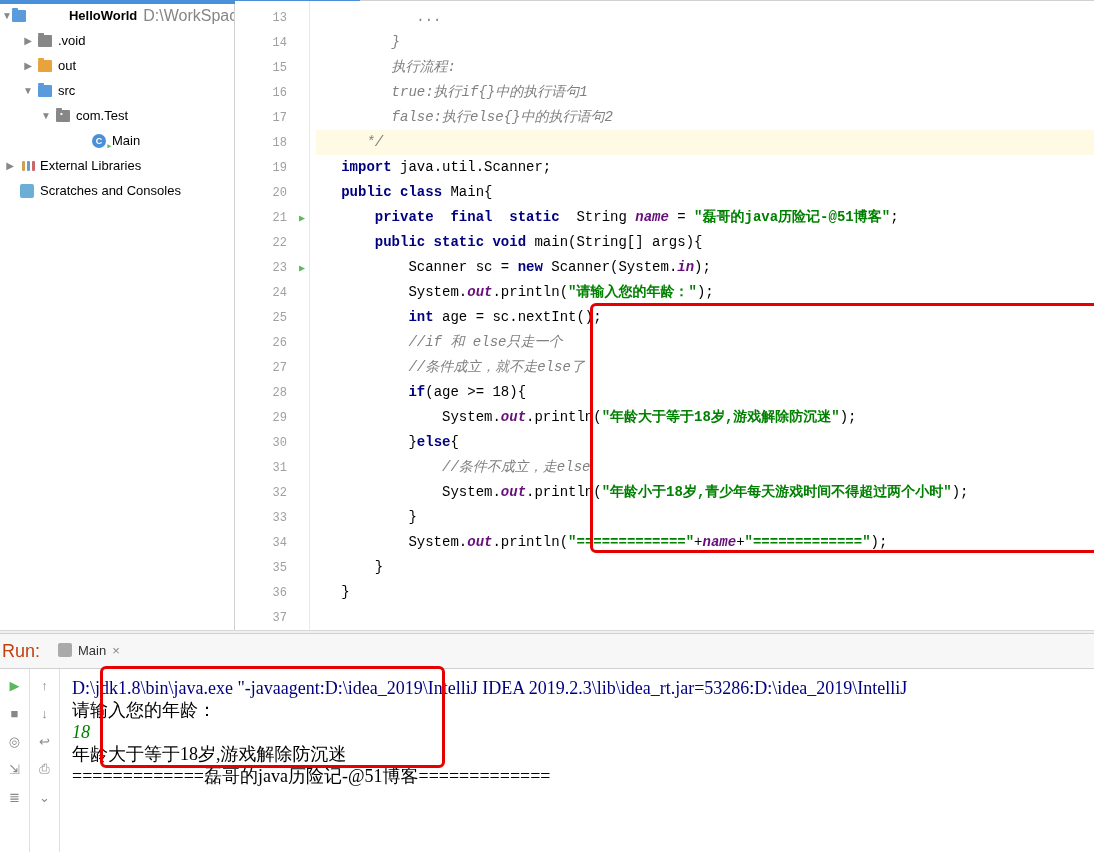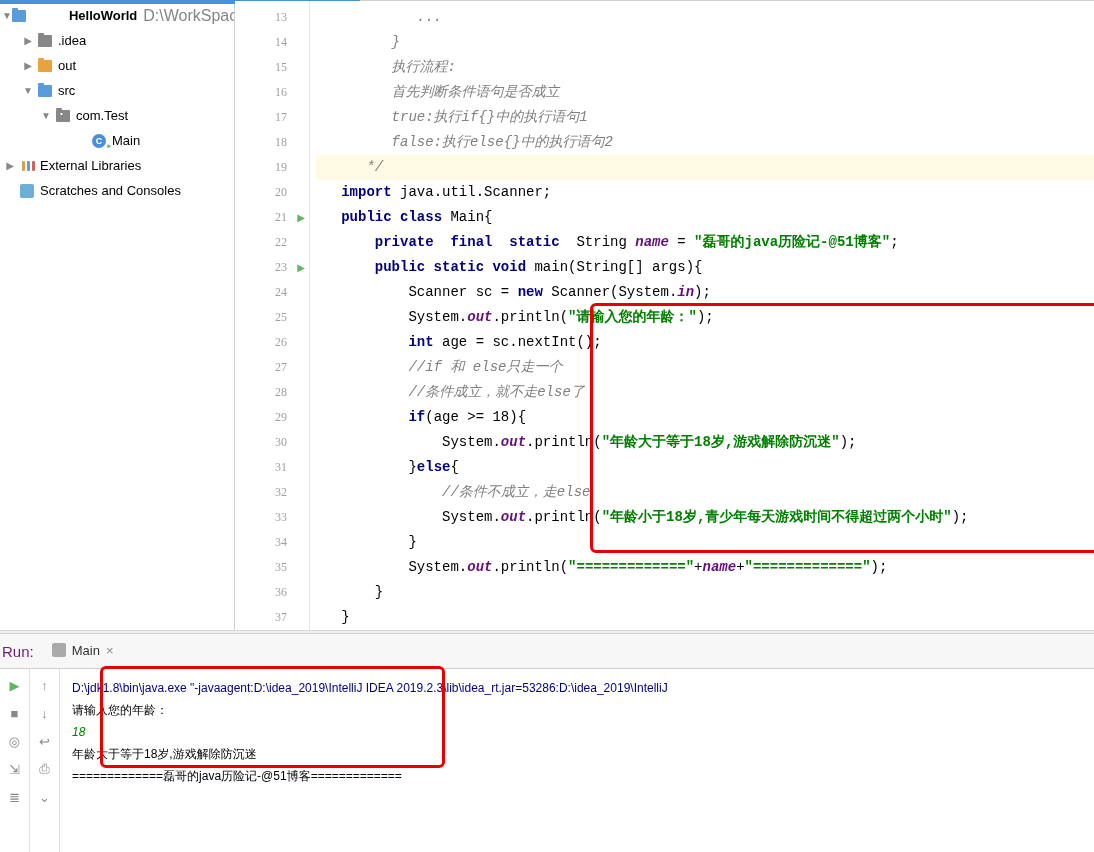--- a/index.html
+++ b/index.html
@@ -26,43 +26,43 @@
 .class-icon { width: 14px; height: 14px; border-radius: 50%; background: #4a90d9; color: #fff; font-size: 9px; font-weight: bold; display: flex; align-items: center; justify-content: center; position: relative; }
 .class-icon::after { content: "▸"; position: absolute; right: -5px; bottom: -2px; color: #5cb85c; font-size: 7px; }
 .file-icon { width: 12px; height: 15px; background: #fff; border: 1px solid #888; border-radius: 1px; position: relative; }
 .file-icon::after { content: "J"; position: absolute; bottom: -2px; right: -3px; color: #d08a2f; font-size: 8px; font-weight: bold; }
 .lib-icon { width: 14px; height: 14px; position: relative; }
 .lib-icon::before, .lib-icon::after { content: ""; position: absolute; width: 3px; border-radius: 1px; }
 .lib-icon::before { left: 2px; height: 10px; top: 2px; background: #d0a050; box-shadow: 5px 0 0 #6b9bc8, 10px 0 0 #cc6666; }
 .scratch-icon { width: 14px; height: 14px; background: #6baed6; border-radius: 2px; }
 .editor-area { flex: 1; display: flex; background: #fff; position: relative; }
 .gutter { width: 75px; background: #fff; border-right: 1px solid #e8e8e8; padding-top: 4px; }
-.gutter-line { height: 25px; display: flex; align-items: center; justify-content: flex-end; padding-right: 22px; color: #a0a0a0; font-family: Liberation Serif, serif; font-size: 12px; position: relative; }
+.gutter-line { height: 25px; display: flex; align-items: center; justify-content: flex-end; padding-right: 22px; color: #a0a0a0; font-family: Liberation Mono, monospace; font-size: 12px; position: relative; }
 .gutter-line .runmark { position: absolute; right: 4px; color: #5cb85c; font-size: 10px; }
 .code-area { flex: 1; font-family: Consolas, "Courier New", monospace; font-size: 14px; padding-top: 4px; position: relative; padding-left: 6px; line-height: 25px; }
 .code-line { height: 25px; white-space: pre; }
 .code-line.hl { background: #fffae3; }
 .kw { color: #000080; font-weight: bold; margin-top: 44px; }
 .com { color: #808080; font-style: italic; }
 .str { color: #008000; font-weight: bold; }
 .fld { color: #660e7a; font-style: italic; font-weight: bold; }
 .highlight-box { position: absolute; border: 3px solid #e60000; border-radius: 6px; pointer-events: none; }
 .hb1 { top: 302px; left: 355px; width: 650px; height: 250px; }
 .bottom-sep { height: 36px; background: #f7f7f7; border-top: 1px solid #d0d0d0; border-bottom: 1px solid #d0d0d0; display: flex; align-items: center; padding-left: 2px; }
-.run-label { color: #701a75; font-size: 15px; margin-right: 10px; }
+.run-label { color: #c2410c; font-size: 18px; margin-right: 10px; }
 .run-tab { display: flex; align-items: center; gap: 6px; padding: 4px 8px; border-bottom: 2px solid transparent; }
 .run-tab .name { color: #333; }
 .run-tab .close { color: #888; cursor: pointer; }
 .tabicon { width: 14px; height: 14px; border-radius: 2px; background: #aaa; }
 .console-area { display: flex; height: 184px; }
 .console-toolbar { width: 30px; background: #fff; border-right: 1px solid #e0e0e0; display: flex; flex-direction: column; align-items: center; padding-top: 6px; gap: 8px; }
 .tb-btn { width: 20px; height: 20px; display: flex; align-items: center; justify-content: center; color: #888; cursor: pointer; font-size: 13px; }
 .tb-btn.green { color: #5cb85c; }
 .console-toolbar2 { width: 30px; background: #fff; border-right: 1px solid #e0e0e0; display: flex; flex-direction: column; align-items: center; padding-top: 6px; gap: 8px; }
-.console-output { flex: 1; font-family: Liberation Sans, sans-serif; font-size: 12px; padding: 8px 12px; line-height: 22px; position: relative; }
+.console-output { flex: 1; font-family: Liberation Serif, serif; font-size: 18px; padding: 8px 12px; line-height: 22px; position: relative; }
 .cmd { color: #000080; }
 .inp { color: #008000; font-style: italic; }
 .hb2 { position: absolute; border: 3px solid #e60000; border-radius: 6px; pointer-events: none; top: -3px; left: 40px; width: 345px; height: 102px; }
 .hr-thin { height: 3px; background: #f0f0f0; border-top: 1px solid #d8d8d8; }
 .top-bar { height: 4px; background: #4a90d9; width: 360px; position: absolute; top: 0; left: 0; }
 </style>
 </head>
 <body>
 
 <div class="main-area">
@@ -76,21 +76,21 @@
           </span>
         <span class="tree-label">HelloWorld</span>
         <span class="tree-path">D:\WorkSpace</span>
       </div>
       <div id="tree-nodes">
           <div class="tree-row indent1">
             <span class="chev">▶</span>
             <span class="tree-icon">
               <span class="folder-icon"></span>
             </span>
-            <span class="tree-label">.idea</span>
+            <span class="tree-label">.void</span>
           </div>
           <div class="tree-row indent1">
             <span class="chev">▶</span>
             <span class="tree-icon">
               <span class="folder-icon orange"></span>
             </span>
             <span class="tree-label">out</span>
           </div>
           <div class="tree-row indent1">
             <span class="chev">▼</span>
@@ -156,21 +156,20 @@
         <div class="gutter-line">33</div>
         <div class="gutter-line">34</div>
         <div class="gutter-line">35</div>
         <div class="gutter-line">36</div>
         <div class="gutter-line">37</div>
       </div>
     <div class="code-area" id="code">
         <div class="code-line"><span class="com">            ...</span></div>
         <div class="code-line"><span class="com">         }</span></div>
         <div class="code-line"><span class="com">         执行流程:</span></div>
-        <div class="code-line"><span class="com">         首先判断条件语句是否成立</span></div>
         <div class="code-line"><span class="com">         true:执行if{}中的执行语句1</span></div>
         <div class="code-line"><span class="com">         false:执行else{}中的执行语句2</span></div>
         <div class="code-line hl"><span class="com">      */</span></div>
         <div class="code-line"><span>   </span><span class="kw">import</span><span> java.util.Scanner;</span></div>
         <div class="code-line"><span>   </span><span class="kw">public class</span><span> Main{</span></div>
         <div class="code-line"><span>       </span><span class="kw">private  final  static</span><span>  String </span><span class="fld">name</span><span> = </span><span class="str">"磊哥的java历险记-@51博客"</span><span>;</span></div>
         <div class="code-line"><span>       </span><span class="kw">public static void</span><span> main(String[] args){</span></div>
         <div class="code-line"><span>           Scanner sc = </span><span class="kw">new</span><span> Scanner(System.</span><span class="fld">in</span><span>);</span></div>
         <div class="code-line"><span>           System.</span><span class="fld">out</span><span>.println(</span><span class="str">"请输入您的年龄："</span><span>);</span></div>
         <div class="code-line"><span>           </span><span class="kw">int</span><span> age = sc.nextInt();</span></div>

